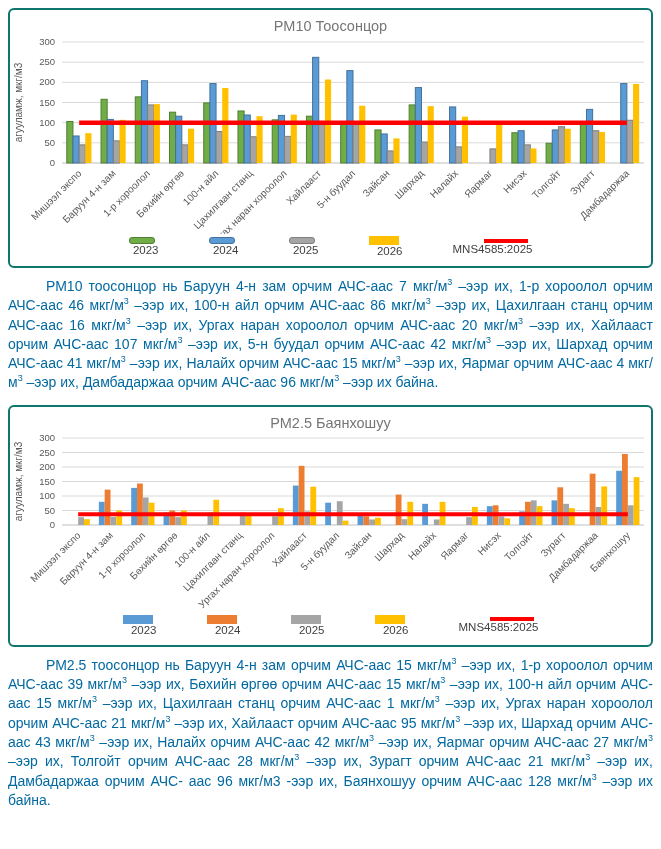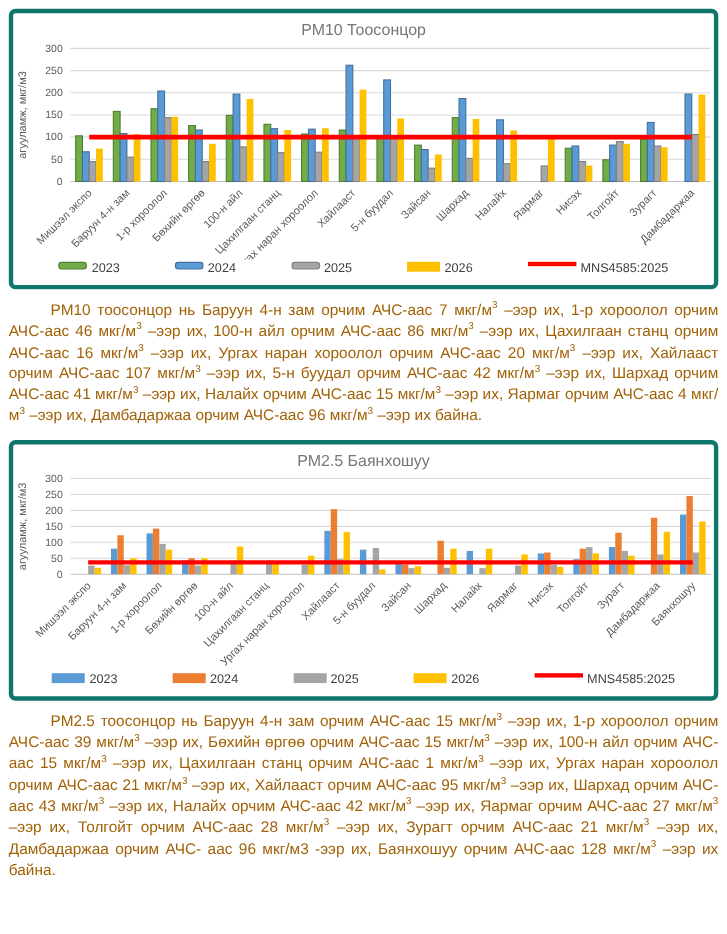--- a/index.html
+++ b/index.html
@@ -2,41 +2,41 @@
 <html><head>
 <meta charset="utf-8">
 <style>
   html,body{margin:0;padding:0;}
   body{
     width:661px;height:849px;background:#ffffff;overflow:hidden;
     font-family:"Liberation Sans",sans-serif;
   }
   .chart-card{
     margin:8px 8px 0 8px;
-    border:4px solid #0f766e;border-radius:6px;background:#fff;
+    border:2px solid #0f766e;border-radius:6px;background:#fff;
   }
   .chart-title{
     text-align:center;color:#767676;font-size:14.5px;
     padding:8px 0 2px 0;
   }
   svg.chart{display:block;width:643px;}
   .legend{
     display:flex;justify-content:center;align-items:center;
     padding:2px 0 9px 0;
   }
-  .legend-item{display:flex;align-items:flex-start;margin:0 25px;}
+  .legend-item{display:flex;align-items:flex-end;margin:0 25px;flex-direction:column;}
   .sw{display:inline-block;margin-right:4px;}
   .sw-box{width:26px;height:7px;border-radius:3px;box-sizing:border-box;}
   .sw-flat{width:30px;height:9px;}
   .sw-line{width:44px;height:4px;}
   .legend-label{font-size:11.5px;color:#3f3f3f;}
   p.para{
     margin:9px 8px 12px 8px;
     text-align:justify;text-indent:38px;
-    font-size:14px;line-height:19.3px;color:#a16207;
+    font-size:14px;line-height:19.3px;color:#0369a1;
   }
   p.para sup{font-size:9px;line-height:0;}
 </style>
 </head>
 <body>
 
 <div>
 
   <div class="chart-card">
     <div class="chart-title">РМ10 Тоосонцор</div>

